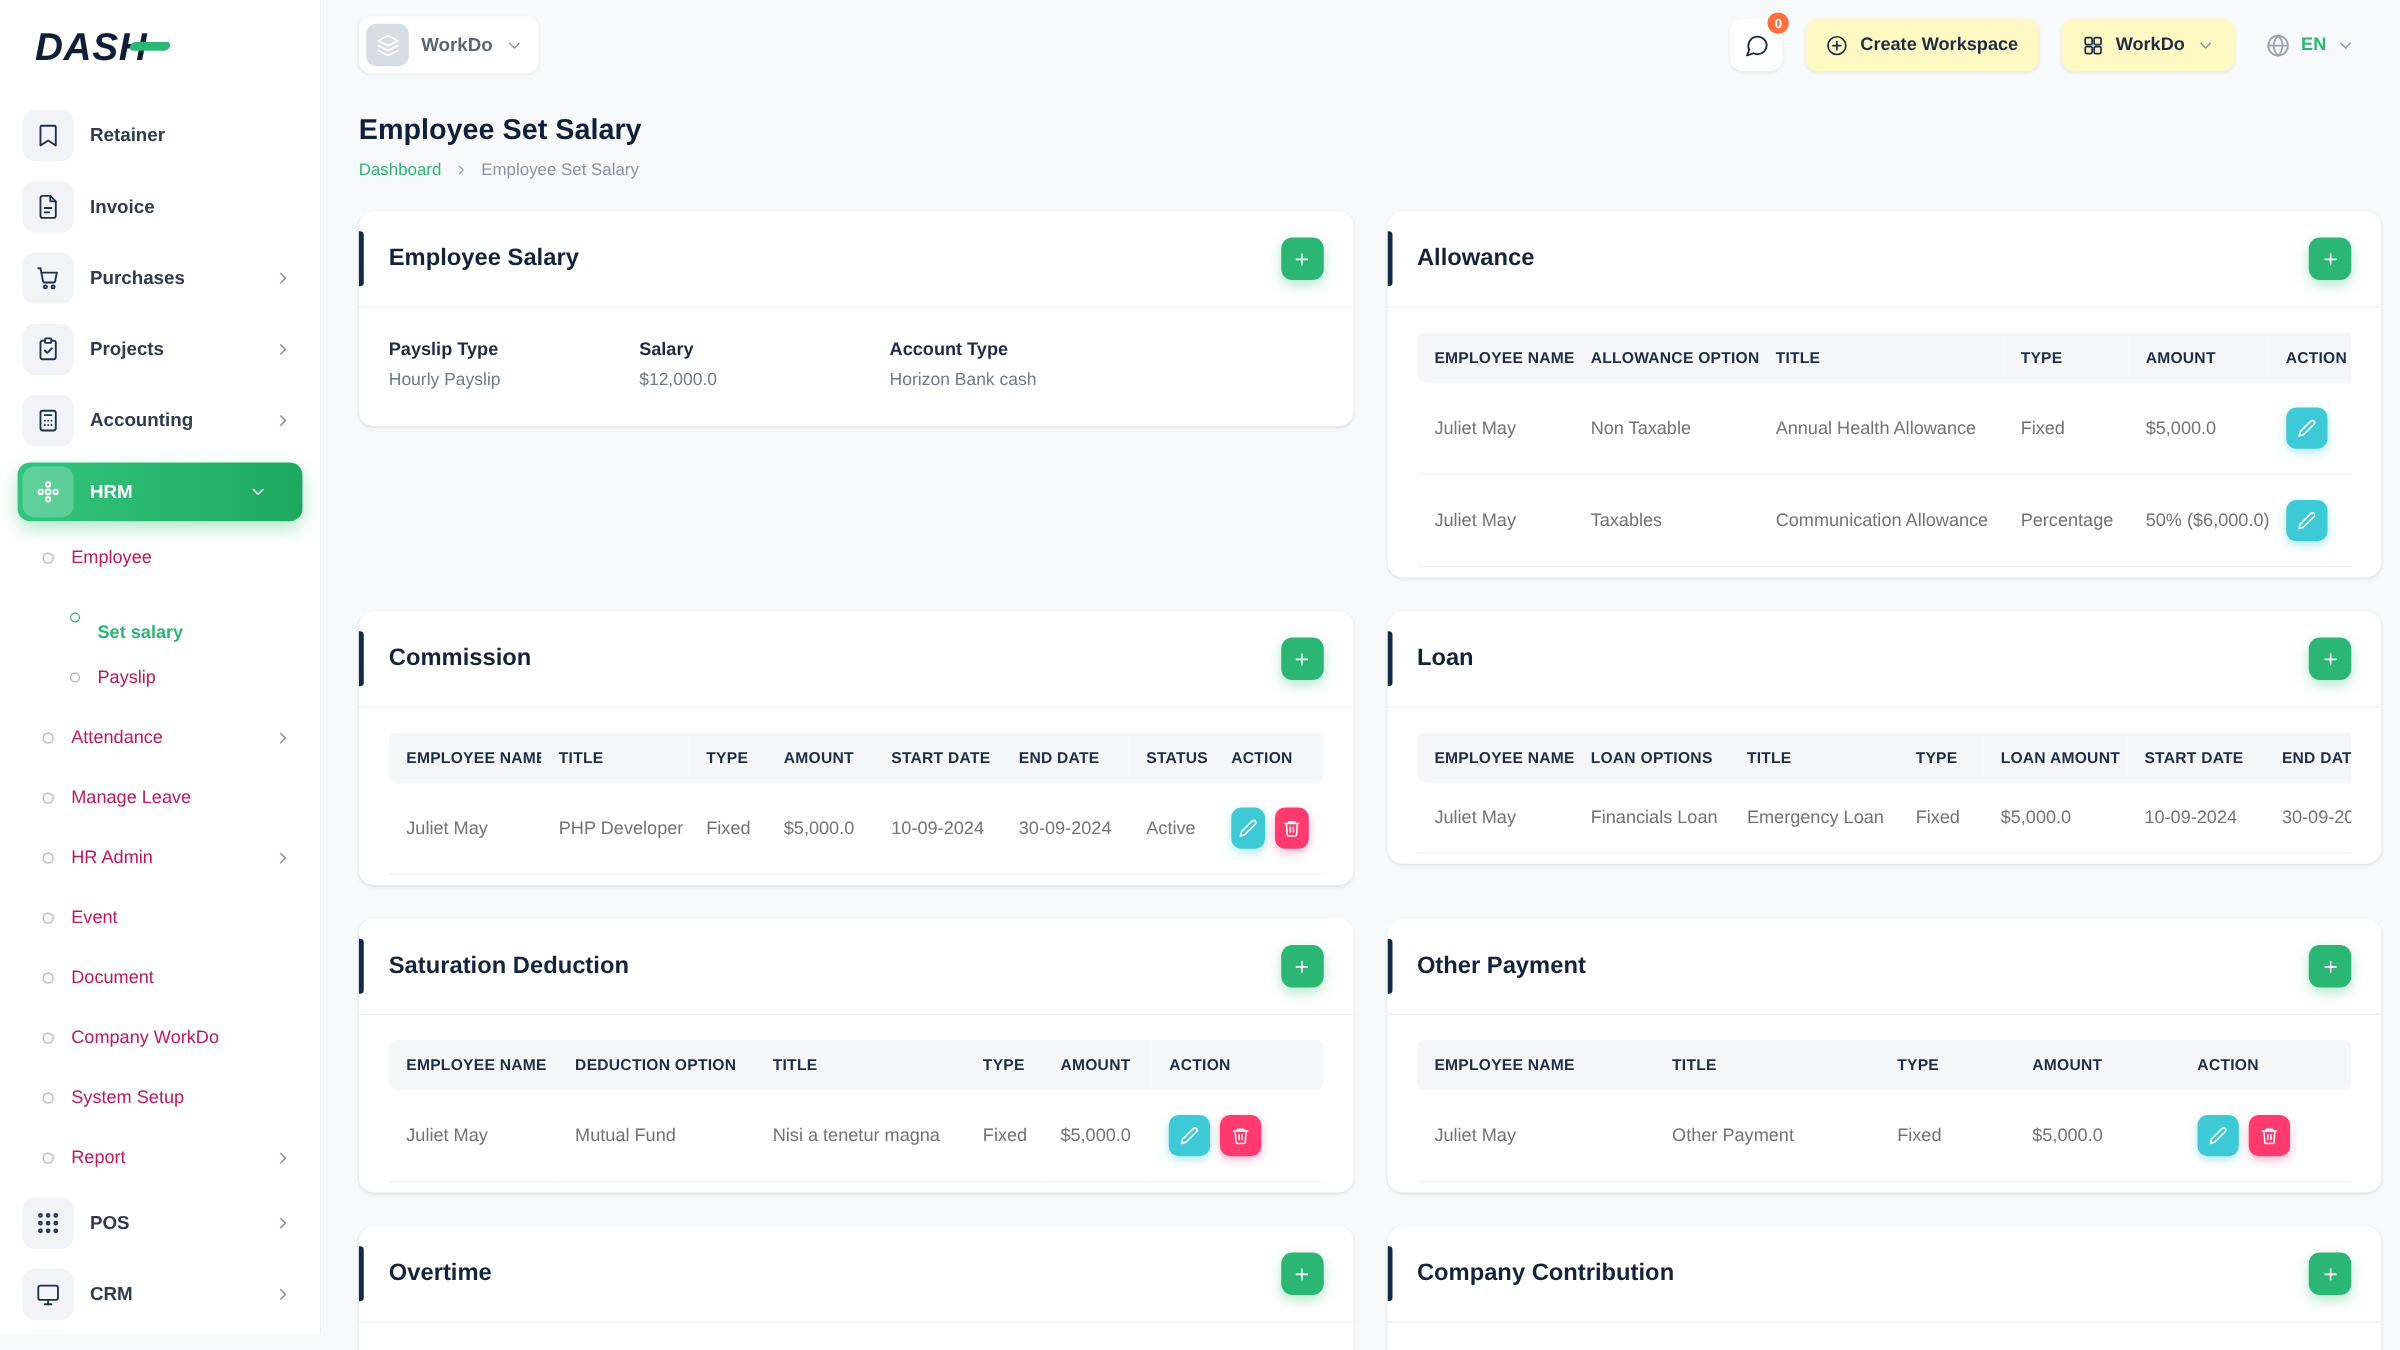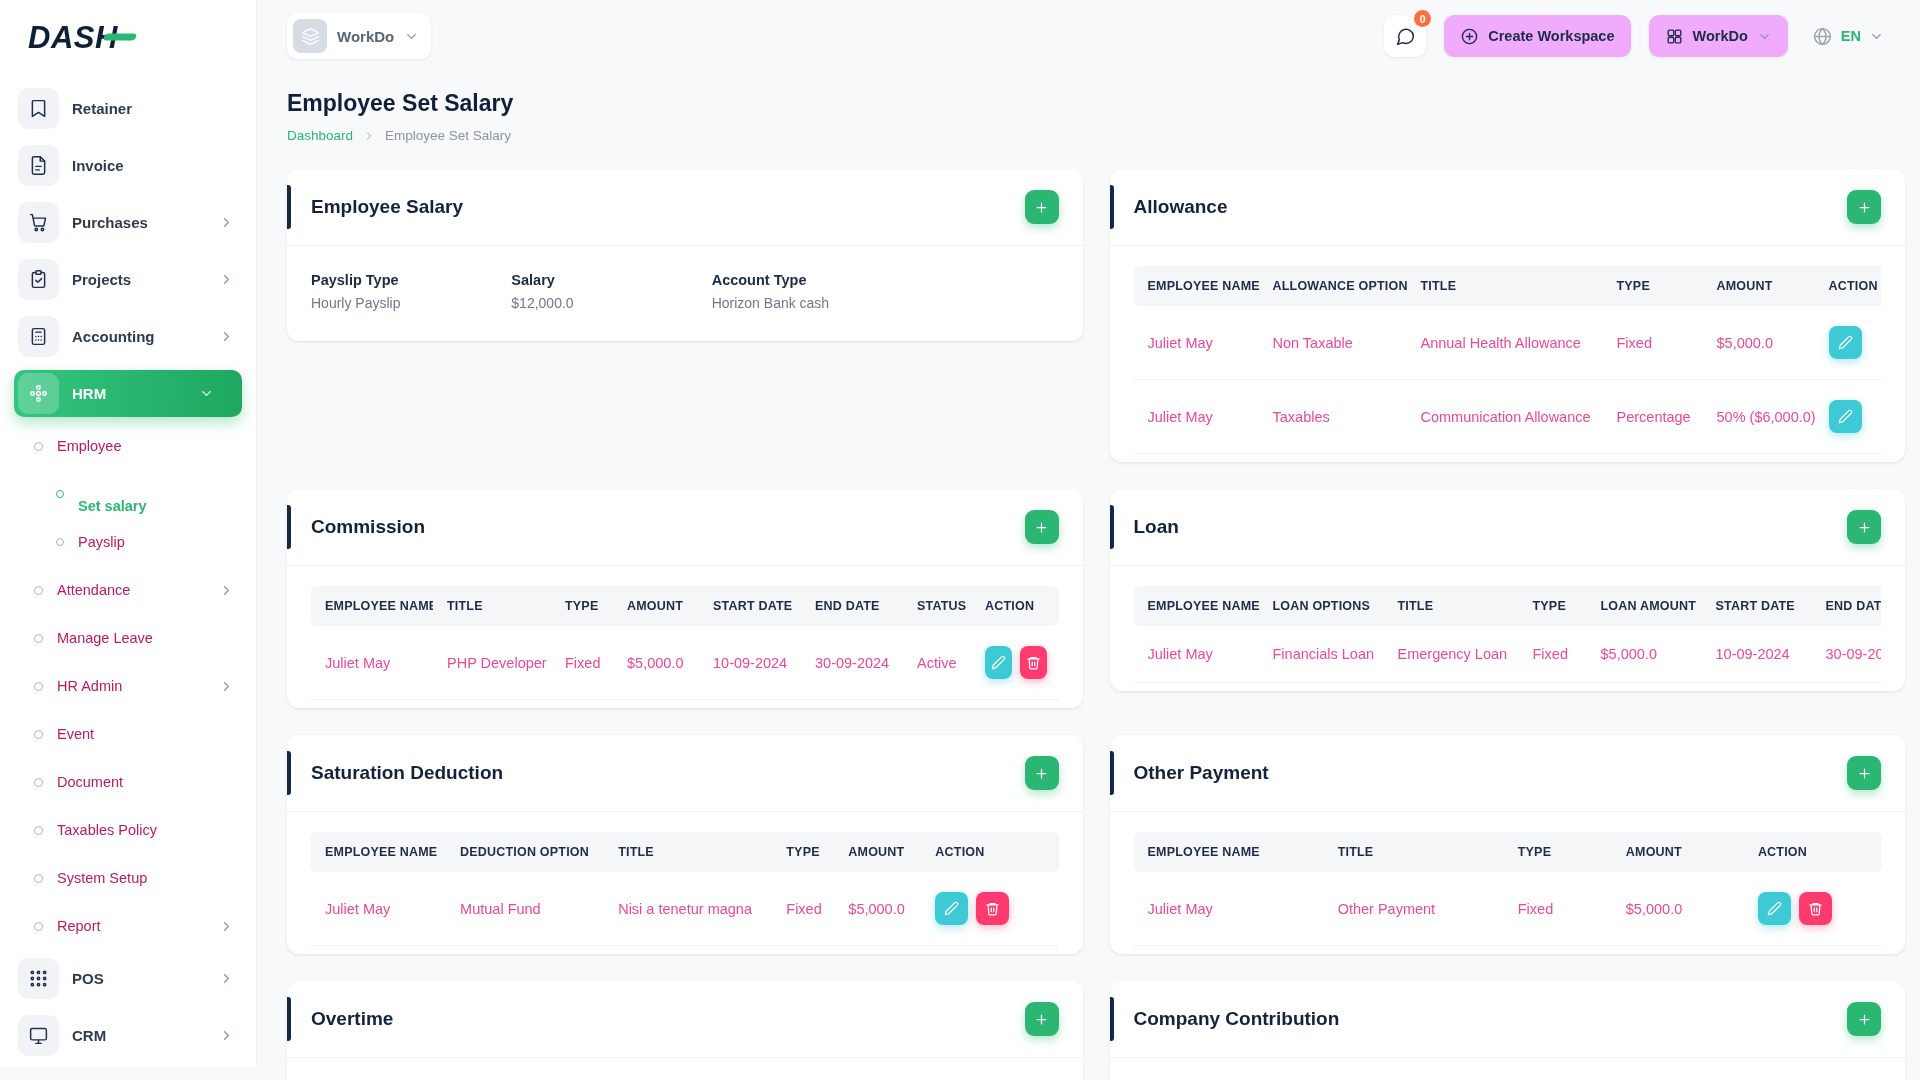--- a/index.html
+++ b/index.html
@@ -55,21 +55,21 @@
   .ws-avatar { width: 34px; height: 34px; border-radius: 8px; background: #d6dce3; color: #fff;
                display: flex; align-items: center; justify-content: center; }
   .ws-name { font-size: 15px; font-weight: 600; color: #5a6575; }
   .topbar-right { margin-left: auto; display: flex; align-items: center; gap: 18px; }
   .icon-btn { position: relative; width: 42px; height: 42px; border-radius: 10px; background: #fff;
               border: none; box-shadow: 0 1px 3px rgba(16,24,40,.08); color: #1d2b47;
               display: flex; align-items: center; justify-content: center; }
   .badge { position: absolute; top: -5px; right: -5px; min-width: 17px; height: 17px; padding: 0 3px;
            border-radius: 9px; background: #ff6f3d; color: #fff; font-size: 10.5px; font-weight: 700;
            display: flex; align-items: center; justify-content: center; }
-  .pill-btn { height: 42px; border-radius: 10px; background: #f0abfc; border: none; padding: 0 16px;
+  .pill-btn { height: 42px; border-radius: 10px; background: #fef9c3; border: none; padding: 0 16px;
               box-shadow: 0 1px 3px rgba(16,24,40,.08); display: flex; align-items: center; gap: 9px;
               font-size: 14.5px; font-weight: 600; color: #1d2b47; }
   .pill-btn .nav-chev, .ws-pill .nav-chev { color: #8b95a1; }
   .lang-btn { display: flex; align-items: center; gap: 8px; background: transparent; border: none;
               font-size: 14.5px; font-weight: 700; color: #2bb673; }
   .lang-btn .globe { color: #9aa3ae; display: flex; }
 
   
   .content { padding: 2px 15px 0 30px; }
   .page-title { font-size: 23px; font-weight: 700; color: #101f3a; margin: 16px 0 0; }
@@ -96,21 +96,21 @@
   .field:last-child { width: auto; }
   .f-label { font-size: 14.5px; font-weight: 700; color: #1d2b47; margin-bottom: 7px; }
   .f-value { font-size: 14px; color: #6e7a8a; }
 
   .tbl-wrap { margin: 20px 24px 8px; overflow: hidden; }
   table.tbl { border-collapse: separate; border-spacing: 0; table-layout: fixed; }
   .tbl th { background: #f5f6f8; padding: 13px 14px; text-align: left; font-size: 12.5px; font-weight: 700;
             color: #1f2c47; letter-spacing: .2px; white-space: nowrap; overflow: hidden; }
   .tbl th:first-child { border-radius: 6px 0 0 6px; }
   .tbl th:last-child  { border-radius: 0 6px 6px 0; }
-  .tbl td { padding: 20px 14px; font-size: 14.5px; color: #ec4899; border-bottom: 1px solid #eef0f3;
+  .tbl td { padding: 20px 14px; font-size: 14.5px; color: #737373; border-bottom: 1px solid #eef0f3;
             white-space: nowrap; overflow: hidden; }
   .act { display: flex; gap: 8px; }
   .abtn { width: 33px; height: 33px; border-radius: 8px; border: none; color: #fff;
           display: flex; align-items: center; justify-content: center; }
   .abtn.edit { background: #3ec9d6; box-shadow: 0 3px 8px rgba(62,201,214,.4); }
   .abtn.del  { background: #ff3a6e; box-shadow: 0 3px 8px rgba(255,58,110,.35); }
   .stub-body { height: 140px; }
 </style>
 </head>
 <body>
@@ -323,21 +323,21 @@
       <span class="lbl">Event</span>
     </div>
 
     <div class="nav-sub">
       <span class="ring"></span>
       <span class="lbl">Document</span>
     </div>
 
     <div class="nav-sub">
       <span class="ring"></span>
-      <span class="lbl">Taxables Policy</span>
+      <span class="lbl">Company WorkDo</span>
     </div>
 
     <div class="nav-sub">
       <span class="ring"></span>
       <span class="lbl">System Setup</span>
     </div>
 
     <div class="nav-sub">
       <span class="ring"></span>
       <span class="lbl">Report</span>

